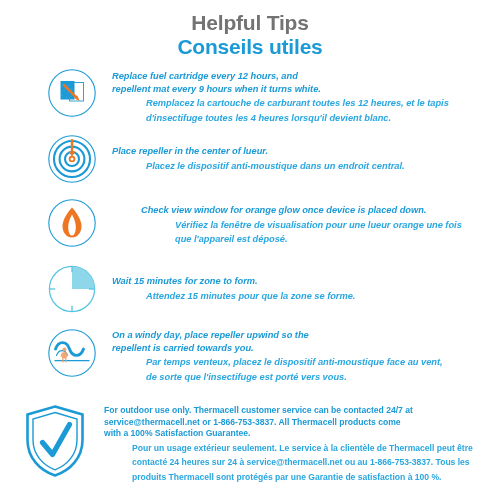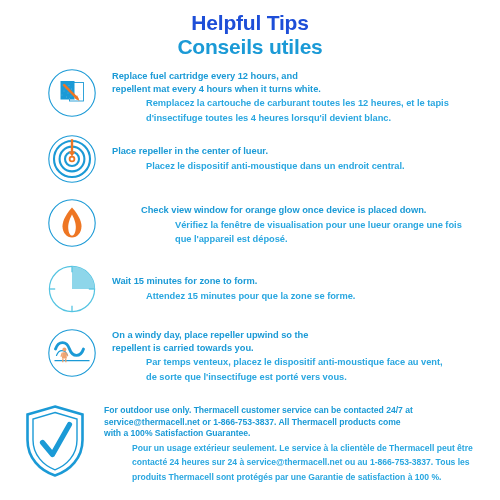--- a/index.html
+++ b/index.html
@@ -20,39 +20,40 @@
     position: relative;
     box-sizing: border-box;
   }
 
   
   .header {
     padding-top: 11px;
     text-align: center;
   }
   .title-en, .title-fr {
-    color: #1d4ed8;
+    color: #737373;
     font-weight: bold;
     font-size: 21px;
     line-height: 24px;
     letter-spacing: -0.2px;
   }
   .title-fr {
     color: #1b9ad6;
   }
 
   
   .tips {
     margin-top: 9px;
   }
   .tip-row {
     display: flex;
     align-items: flex-start;
     padding-left: 44px;
     padding-right: 8px;
+    font-style: italic;
   }
   .tip-icon-wrap {
     width: 56px;
     flex: 0 0 56px;
     display: flex;
     align-items: center;
     justify-content: center;
   }
   .tip-icon {
     width: 50px;
@@ -168,21 +169,21 @@
               <circle cx="19.5" cy="29" r="0.45"></circle>
             <circle cx="24" cy="28" r="0.45"></circle>
               <circle cx="22.5" cy="30.5" r="0.4"></circle>
           </g>
           <path d="M17.2 17.2 L30.2 30.4" stroke="#ee7623" stroke-width="2.6" stroke-linecap="round"></path>
           <path d="M32.6 33.0 L27.4 30.0 L30.0 27.2 Z" fill="#ee7623"></path>
         </svg>
       </div>
       <div class="tip-text">
         <div class="tip-en">Replace fuel cartridge every 12 hours, and</div>
-        <div class="tip-en">repellent mat every 4 hours when it turns white.</div>
+        <div class="tip-en">repellent mat every 9 hours when it turns white.</div>
         <div class="tip-fr">Remplacez la cartouche de carburant toutes les 12 heures, et le tapis</div>
         <div class="tip-fr">d'insectifuge toutes les 4 heures lorsqu'il devient blanc.</div>
       </div>
     </div>
 
     <div class="tip-row row-2">
       <div class="tip-icon-wrap">
         <svg class="tip-icon" viewBox="0 0 50 50">
           <circle cx="25" cy="25" r="23.2" fill="none" stroke="#1b9ad6" stroke-width="1.1"></circle>
           <circle cx="25" cy="25" r="18" fill="none" stroke="#1b9ad6" stroke-width="2.1"></circle>

